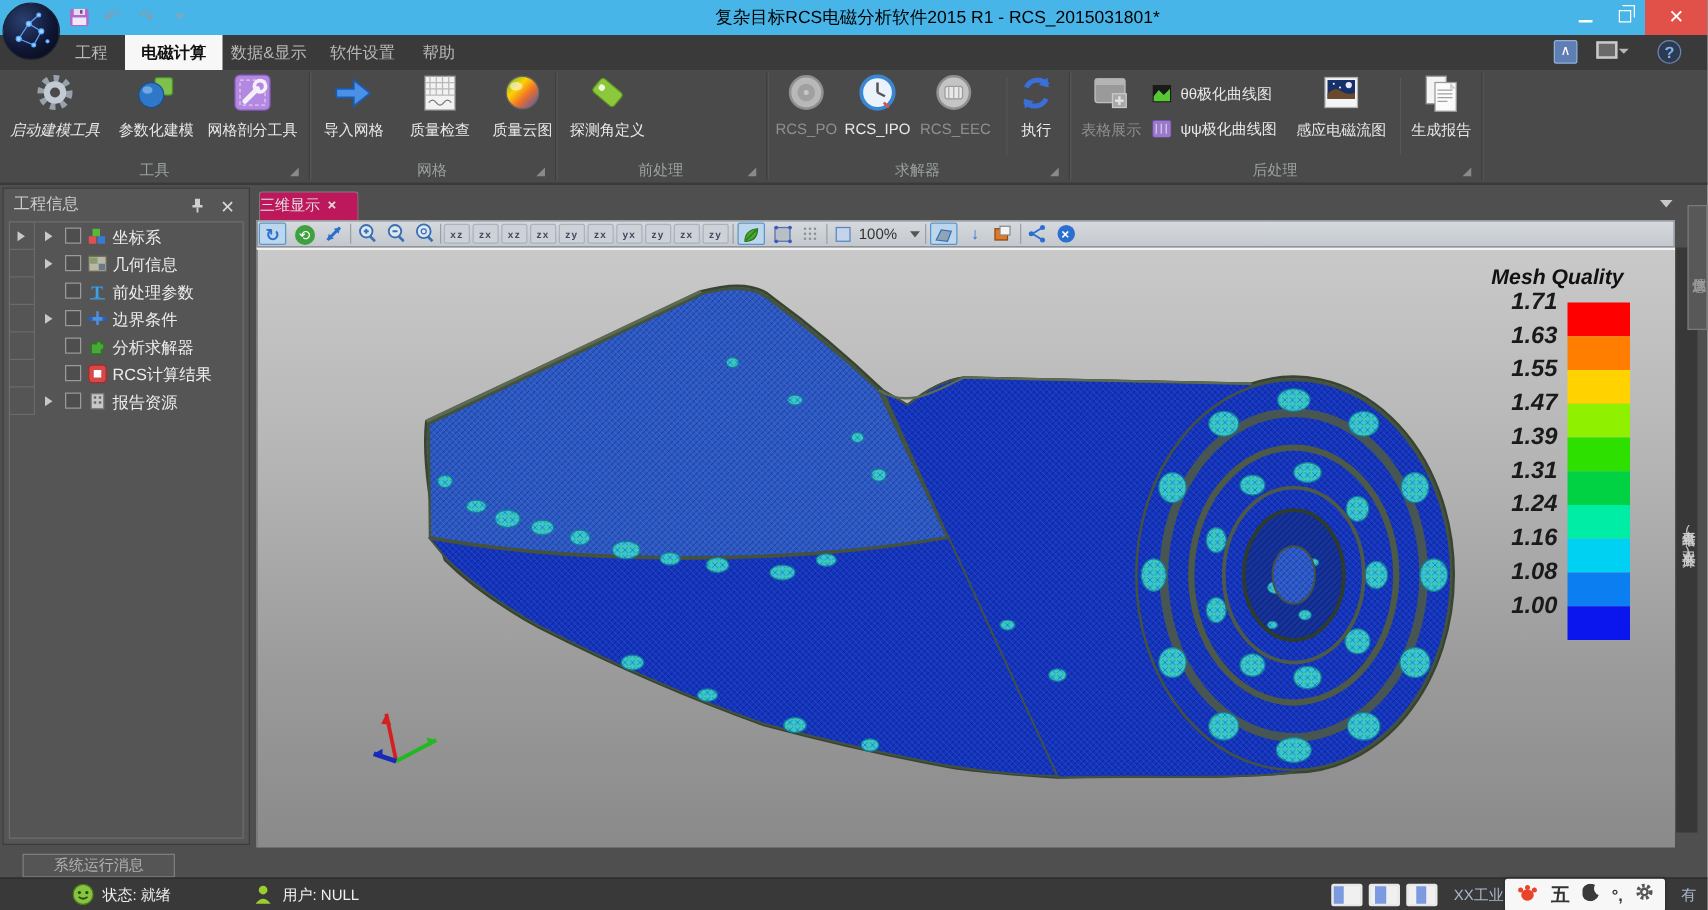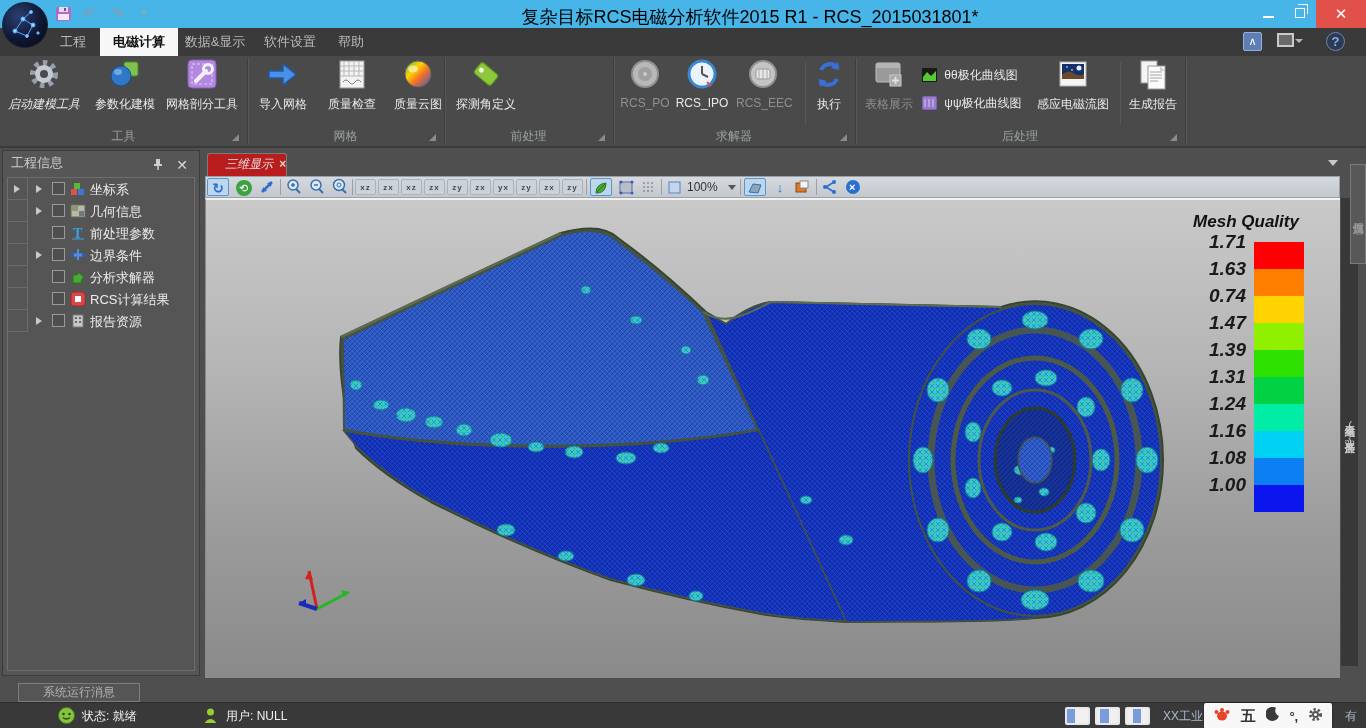--- a/index.html
+++ b/index.html
@@ -6,21 +6,21 @@
 html,body { width:1366px; height:728px; overflow:hidden; font-family:"Liberation Sans","DejaVu Sans",sans-serif; }
 #app { position:relative; width:1366px; height:728px; background:#4f4f4f; }
 .abs { position:absolute; }
 
 
 #titlebar { left:0; top:0; width:1366px; height:28px; background:#47b5e8; }
 #app-logo { left:2px; top:2px; width:46px; height:46px; border-radius:50%; z-index:50;
   background:radial-gradient(circle at 35% 30%, #2a3f6e 0%, #101735 55%, #05070f 100%);
   border:1px solid #1a2430; }
 #app-logo svg { position:absolute; left:0; top:0; }
-#win-title { left:400px; top:5px; width:700px; height:18px; text-align:center; font-size:18px; color:#000; }
+#win-title { left:400px; top:5px; width:700px; height:18px; text-align:center; font-size:14px; color:#000; }
 .qa-icon { top:6px; width:18px; height:16px; font-size:15px; line-height:16px; text-align:center; color:#8f9aa4; }
 #save-icon { left:56px; top:7px; width:15px; height:14px; }
 #undo-icon { left:80px; } #redo-icon { left:108px; }
 #qa-overflow { left:140px; top:11px; width:0; height:0; border-left:4px solid transparent; border-right:4px solid transparent; border-top:5px solid #7fa8c0; }
 .win-btn { top:0; height:28px; text-align:center; color:#fff; }
 #min-btn { left:1252px; width:32px; } #min-btn i { display:block; margin:16px auto 0; width:11px; height:2px; background:#fff; }
 #restore-btn { left:1284px; width:32px; } 
 #restore-btn i { display:block; margin:8px auto 0; width:10px; height:10px; border:1.5px solid #fff; position:relative; }
 #restore-btn i:before { content:""; position:absolute; left:2px; top:-5px; width:9px; height:9px; border:1.5px solid #fff; border-bottom:none; border-left:none; }
 #close-btn { left:1316px; width:50px; background:#e25149; font-size:15px; line-height:27px; }
@@ -57,21 +57,21 @@
 .gridcol-cell { position:absolute; left:0; width:20px; height:22px; border-right:1px solid #6a6a6a; border-bottom:1px solid #6a6a6a; }
 .tree-row { position:absolute; left:20px; right:0; height:22px; }
 .tri-right { width:0; height:0; border-top:4px solid transparent; border-bottom:4px solid transparent; border-left:6px solid #c8c8c8; display:inline-block; }
 .tree-exp { position:absolute; left:8px; top:7px; }
 .tree-cb { position:absolute; left:24px; top:4px; width:13px; height:13px; border:1px solid #9a9a9a; background:#4e4e4e; }
 .tree-ico { position:absolute; left:42px; top:3px; width:16px; height:16px; }
 .tree-label { position:absolute; left:62px; top:3px; font-size:13px; color:#ececec; white-space:nowrap; }
 
 
 #doc-tabstrip { left:200px; top:150px; width:1140px; height:26px; }
-#vp-tab { position:absolute; left:7px; top:3px; width:80px; height:23px; background:#b91c1c; border:1px solid #7a7a7a; border-bottom:none; border-radius:3px 3px 0 0; color:#e0e0e0; font-size:12px; line-height:21px; text-align:right;font-style:italic; }
+#vp-tab { position:absolute; left:7px; top:3px; width:80px; height:23px; background:#be185d; border:1px solid #7a7a7a; border-bottom:none; border-radius:3px 3px 0 0; color:#e0e0e0; font-size:12px; line-height:21px; text-align:left; }
 #vp-tab .x { margin-left:6px; font-weight:bold; color:#ddd; }
 #tabstrip-dd { position:absolute; left:1128px; top:10px; border-left:5px solid transparent; border-right:5px solid transparent; border-top:6px solid #c8c8c8; }
 #vp-toolbar { left:205px; top:176px; width:1135px; height:22px; background:linear-gradient(#d6dade,#c3c8ce); border:1px solid #9aa0a8; }
 .tbtn { position:absolute; top:1px; width:22px; height:18px; text-align:center; line-height:18px; }
 .tbtn.sel { background:#bcd6ee; border:1px solid #5a96cc; border-radius:2px; }
 .tsep { position:absolute; top:2px; width:1px; height:16px; background:#9aa0a8; }
 .vbtn { position:absolute; top:2px; width:21px; height:16px; font-size:8px; color:#404860; text-align:center; line-height:16px; letter-spacing:1px; border:1px solid #aab2c0; background:#cdd2d8; border-radius:2px; font-weight:bold; }
 #zoom-label { position:absolute; top:1px; font-size:12px; color:#333; line-height:18px; }
 #zoom-dd { position:absolute; top:8px; border-left:4px solid transparent; border-right:4px solid transparent; border-top:5px solid #555; }
 
@@ -678,21 +678,21 @@
         <line x1="111" y1="409" x2="143" y2="392" stroke="#22b822" stroke-width="3"></line>
         <path d="M143,392 l-8,-2 3,7 Z" fill="#22b822"></path>
         <line x1="111" y1="409" x2="93" y2="403" stroke="#1a2ab8" stroke-width="4"></line>
         <path d="M93,403 l7,-4 0,8 Z" fill="#1a2ab8"></path>
       </g>
     </svg>
 
     <div id="legend-title">Mesh Quality</div>
     <div class="leg-val" style="top:31px;">1.71</div>
     <div class="leg-val" style="top:58px;">1.63</div>
-    <div class="leg-val" style="top:85px;">0.74</div>
+    <div class="leg-val" style="top:85px;">1.55</div>
     <div class="leg-val" style="top:112px;">1.47</div>
     <div class="leg-val" style="top:139px;">1.39</div>
     <div class="leg-val" style="top:166px;">1.31</div>
     <div class="leg-val" style="top:193px;">1.24</div>
     <div class="leg-val" style="top:220px;">1.16</div>
     <div class="leg-val" style="top:247px;">1.08</div>
     <div class="leg-val" style="top:274px;">1.00</div>
     <div class="leg-band" style="top:42px;;background:#fe0000"></div>
     <div class="leg-band" style="top:69px;;background:#ff7e00"></div>
     <div class="leg-band" style="top:96px;;background:#ffd200"></div>

